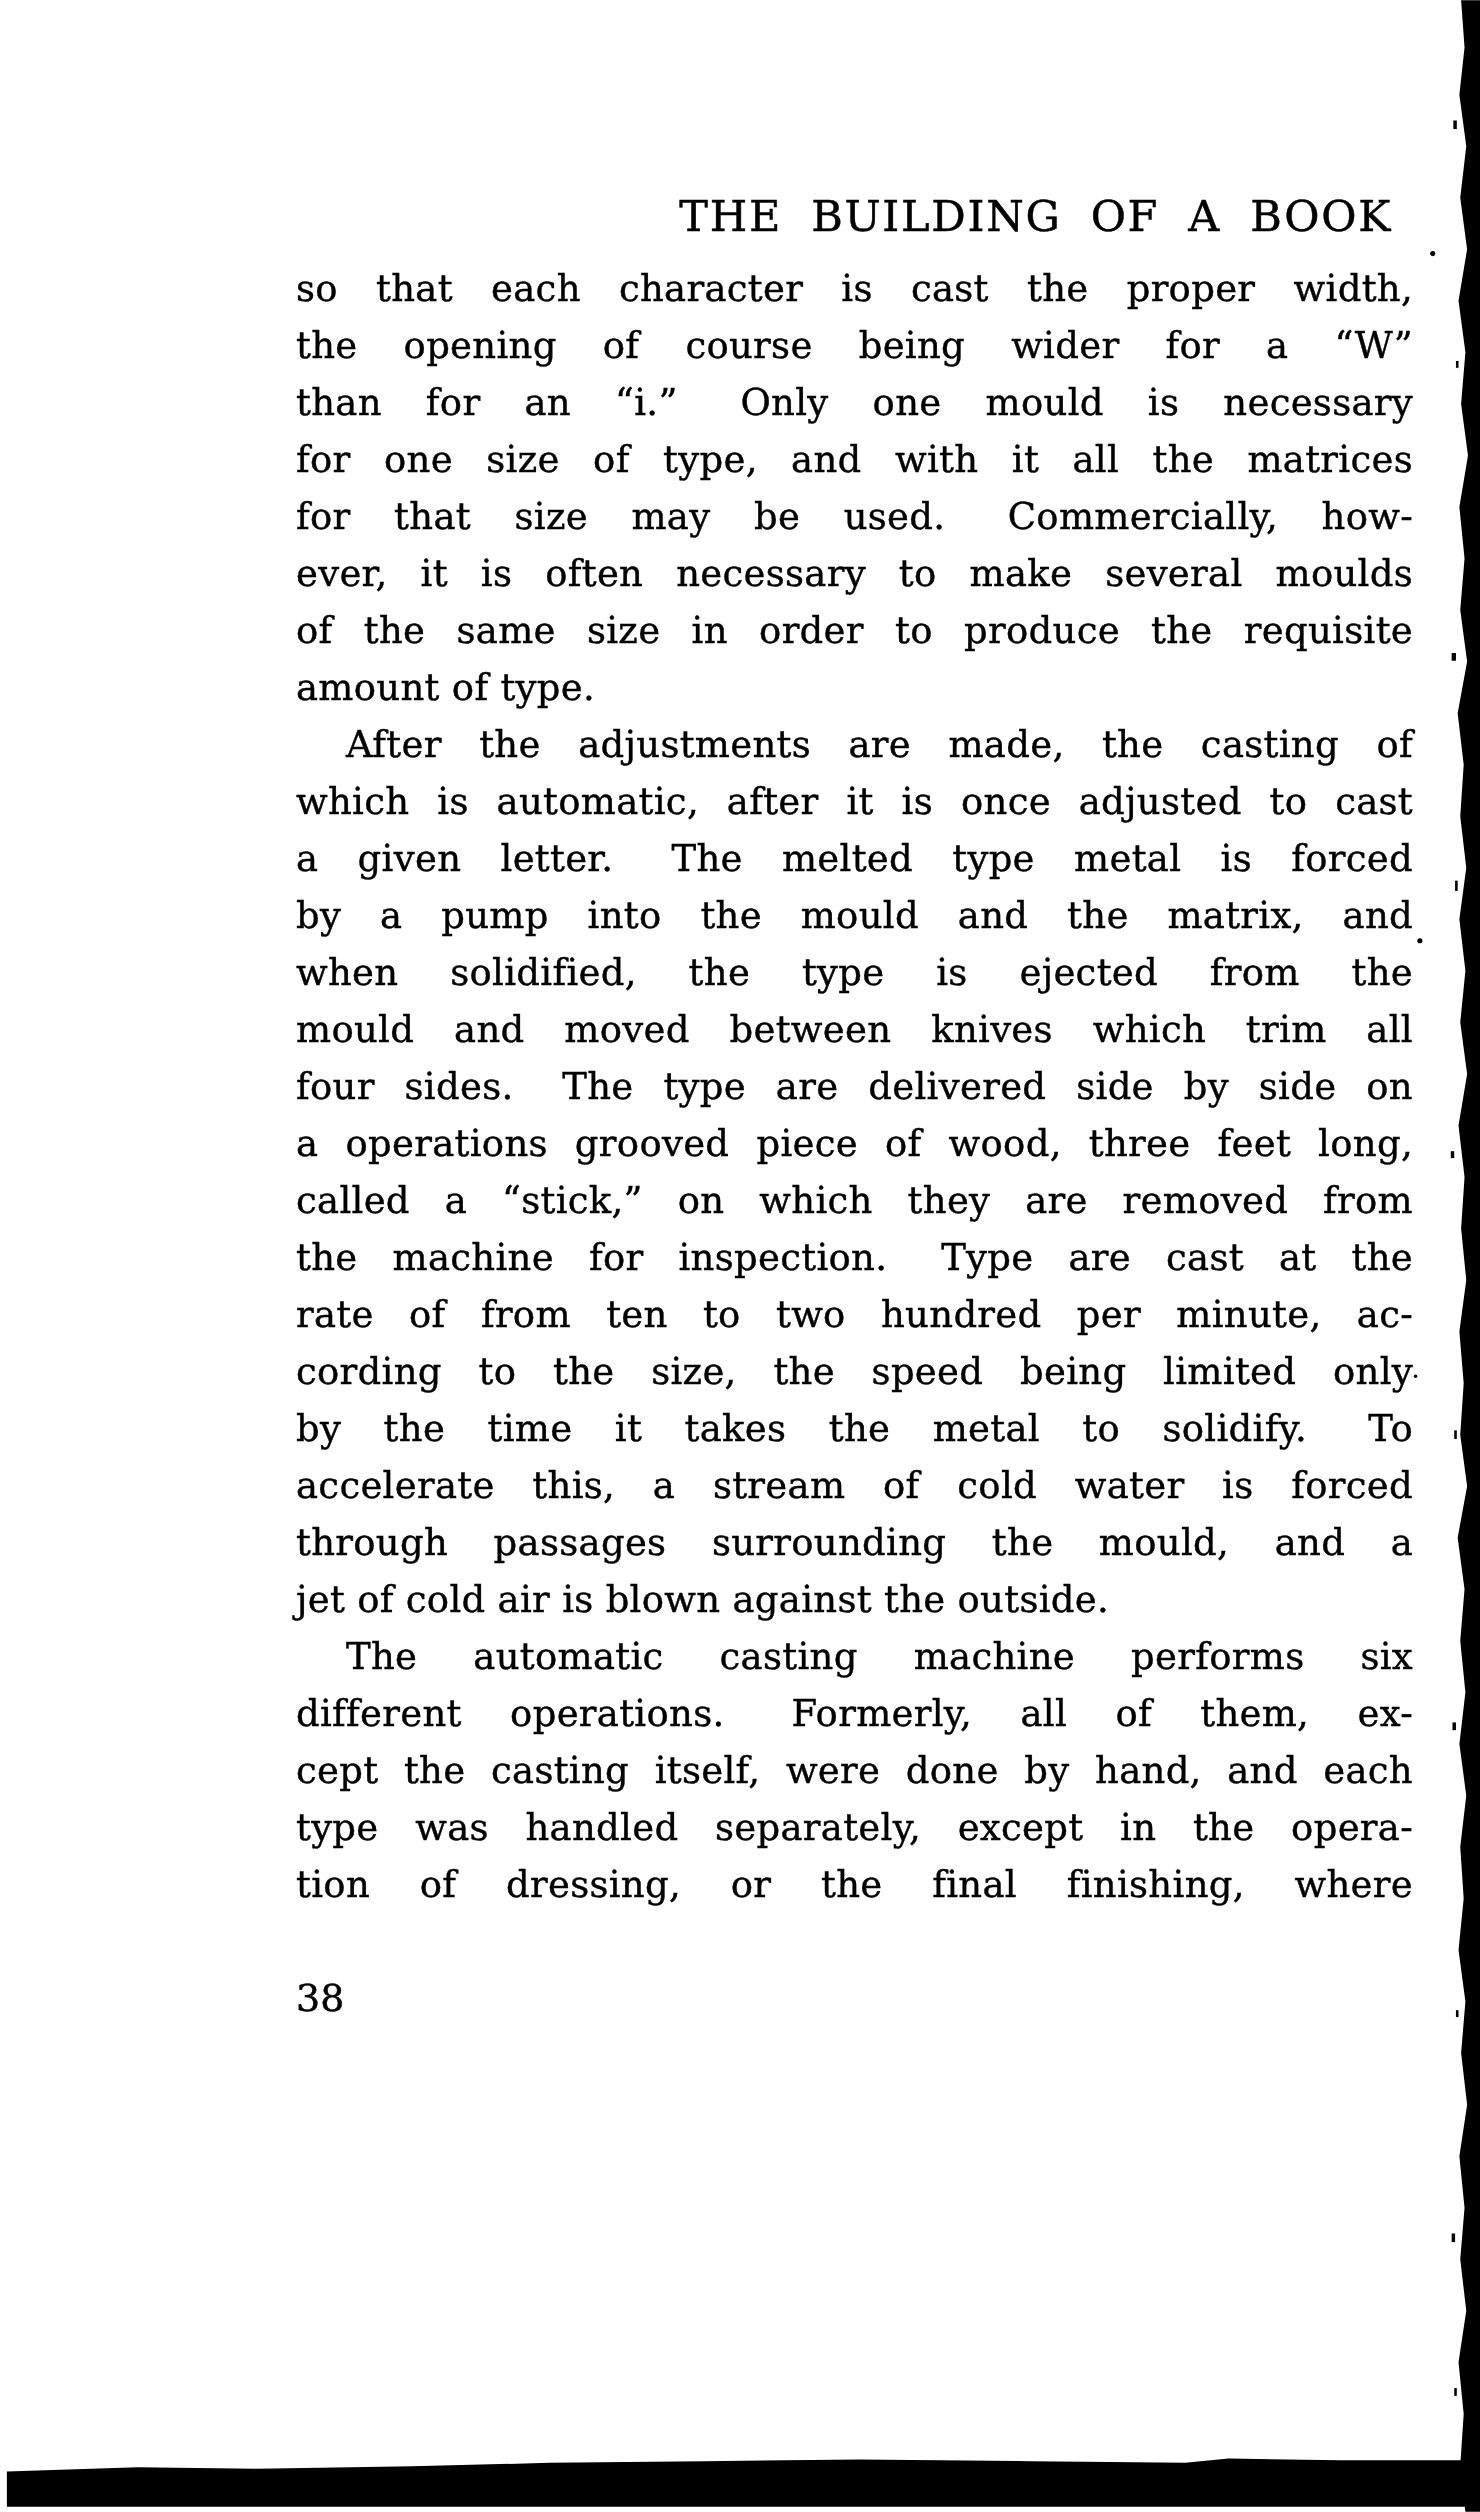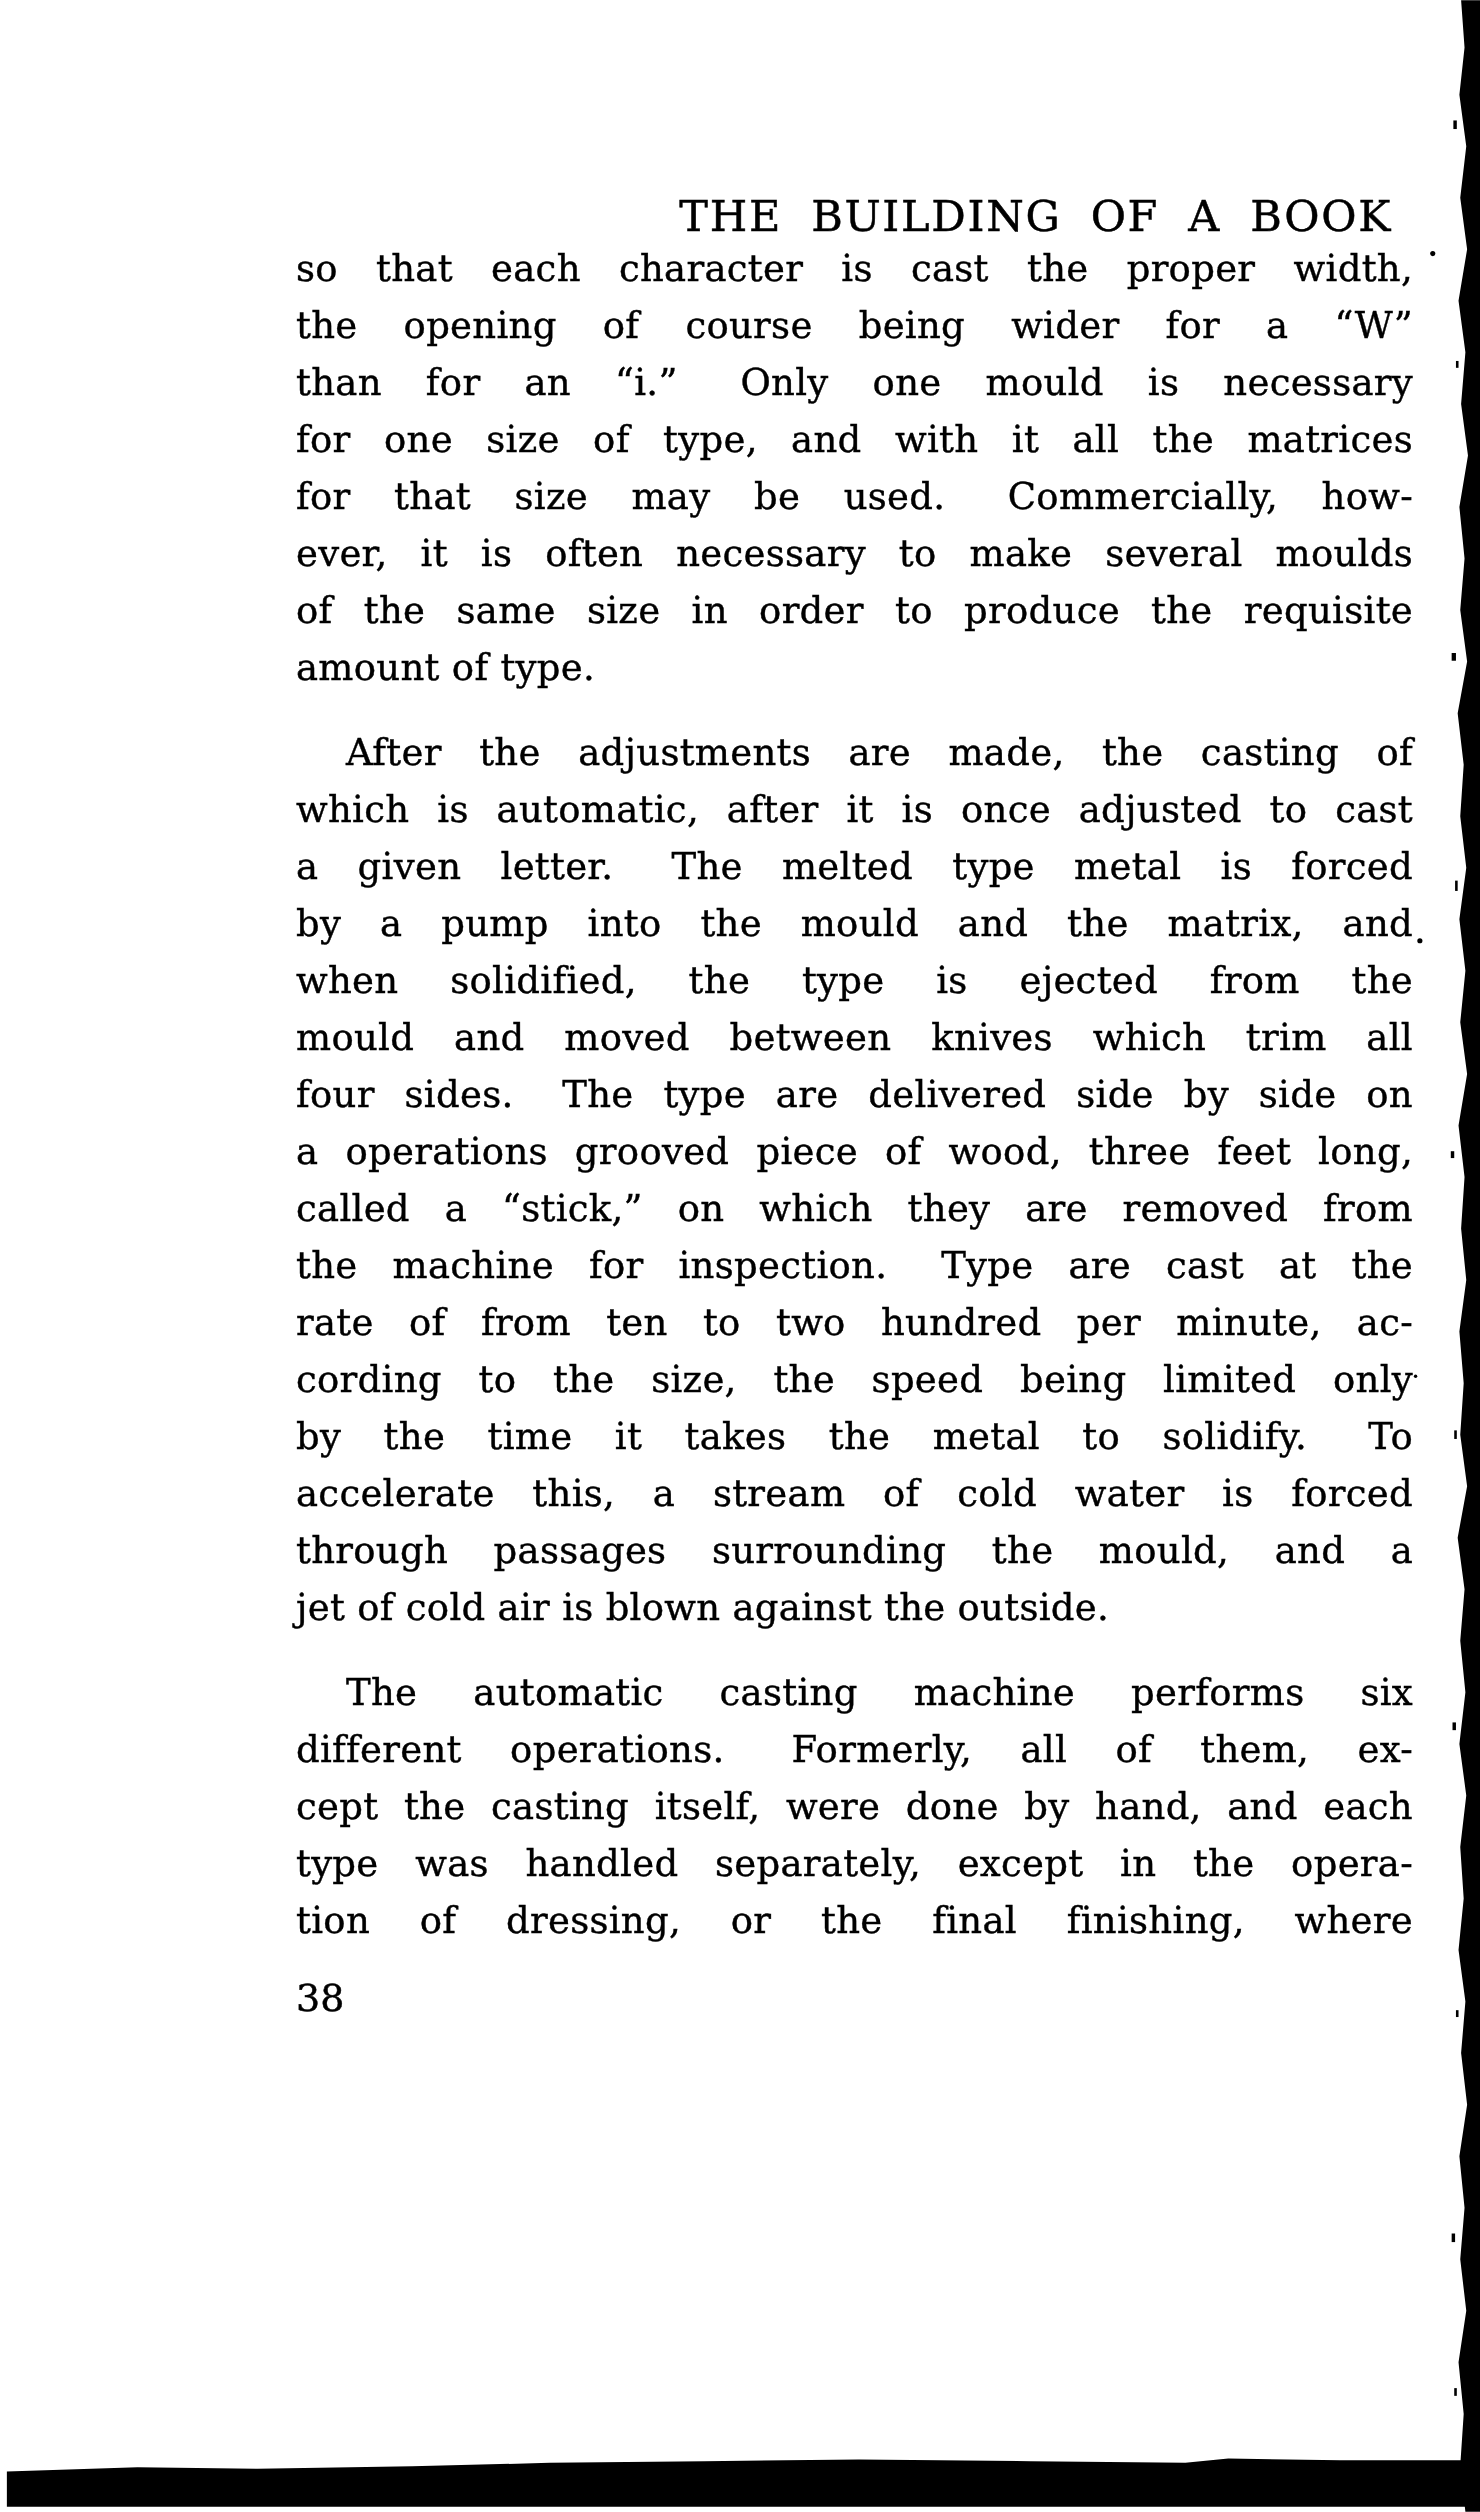--- a/index.html
+++ b/index.html
@@ -29,40 +29,39 @@
     font-size: 43px;
     line-height: 52px;
     letter-spacing: 1.7px;
     word-spacing: 0.32em;
     white-space: nowrap;
     margin-top: 44px;
     -webkit-text-stroke: 0.5px #000;
   }
   .textblock {
     position: absolute;
-    top: 240px;
+    top: 260px;
     left: 296px;
     width: 1117px;
     font-size: 37px;
     line-height: 57px;
     letter-spacing: 0.3px;
     -webkit-text-stroke: 0.4px #000;
   }
   .line {
     text-align: justify;
     text-align-last: justify;
     height: 57px;
     white-space: normal;
   }
   .line.para-end {
     text-align-last: left;
   }
   .line.indent {
     padding-left: 50px;
-    margin-top: 28px;
   }
   .folio {
     position: absolute;
     top: 1974px;
     left: 296px;
     width: 1100px;
     text-align: left;
     font-size: 38px;
     line-height: 48px;
     -webkit-text-stroke: 0.5px #000;

